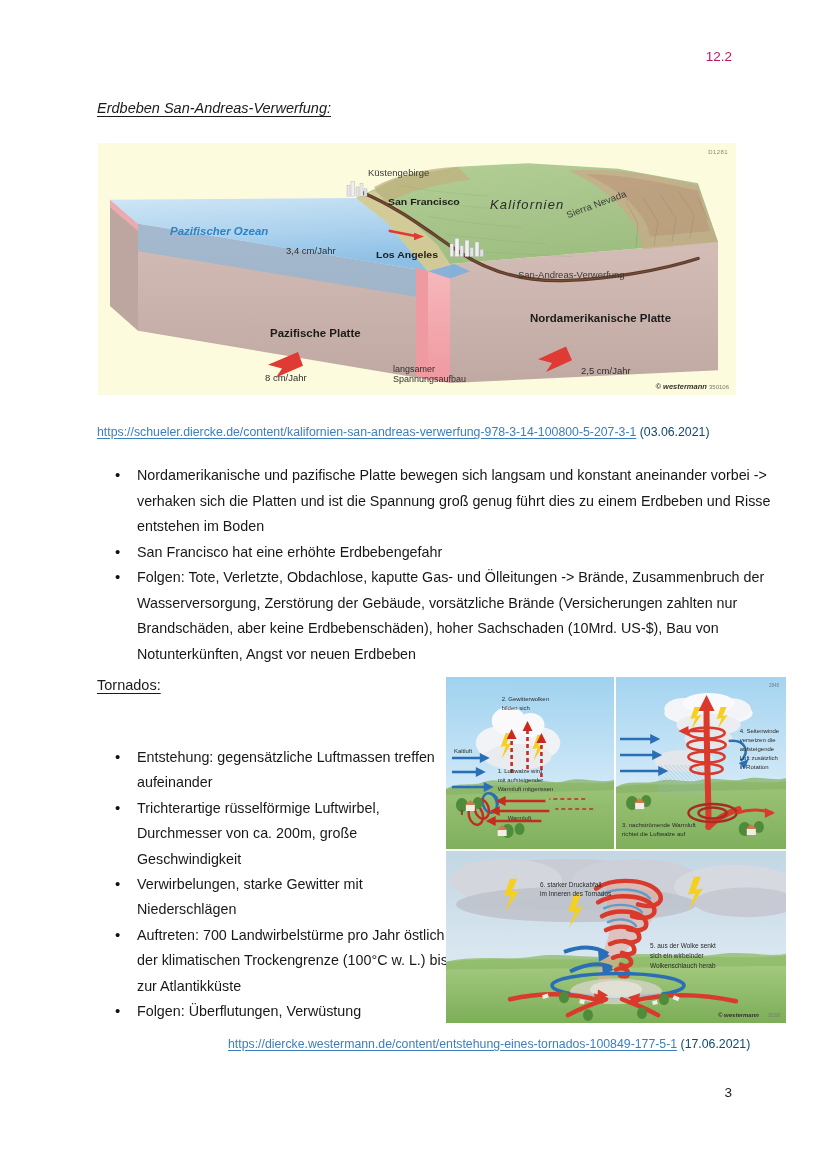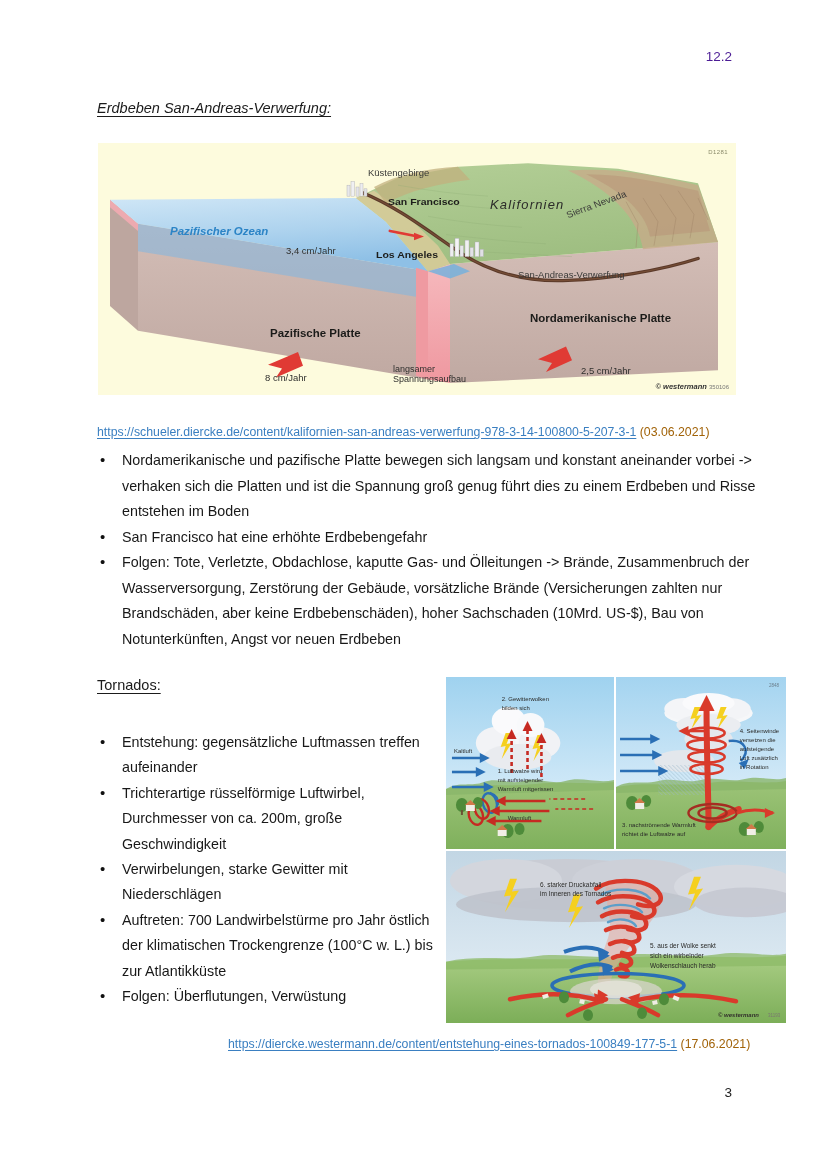--- a/index.html
+++ b/index.html
@@ -27,38 +27,38 @@
     left: 0; right: 0;
     text-align: center;
     font-size: 16.5px;
     font-weight: bold;
     letter-spacing: 0.1px;
   }
   .doc-chapter {
     position: absolute;
     right: 96px; top: 3px;
     font-size: 13.5px;
-    color: #4c1d95;
+    color: #be185d;
   }
 
   
   .sec-heading {
     position: absolute;
     font-size: 14.5px;
     text-decoration: underline;
     text-underline-offset: 2.5px;
     color: #1b1b1b;
   }
   #h-erdbeben { left: 97px; top: 100px; font-style: italic; }
   #h-tornados { left: 97px; top: 677px; }
 
   
   ul.bullets {
     position: absolute;
-    margin: 0;
+    margin: 15px;
     padding: 0 0 0 25px;
     list-style: none;
   }
   ul.bullets > li {
     position: relative;
     font-size: 14.3px;
     line-height: 25.5px;
     margin: 0 0 0 0;
     padding-left: 0;
     color: #181818;
@@ -80,21 +80,21 @@
   
   .citation {
     position: absolute;
     font-size: 12.3px;
     white-space: nowrap;
   }
   .citation a {
     color: #3a7fc1;
     text-underline-offset: 2px;
   }
-  .citation .cdate { color: #a16207; text-decoration: none; }
+  .citation .cdate { color: #0c4a6e; text-decoration: none; }
   #cite-1 { left: 97px; top: 425px; }
   #cite-2 { left: 228px; top: 1037px; }
 
   
   .page-number {
     position: absolute;
     right: 96px; top: 1085px;
     font-size: 13.5px;
     color: #222;
   }

